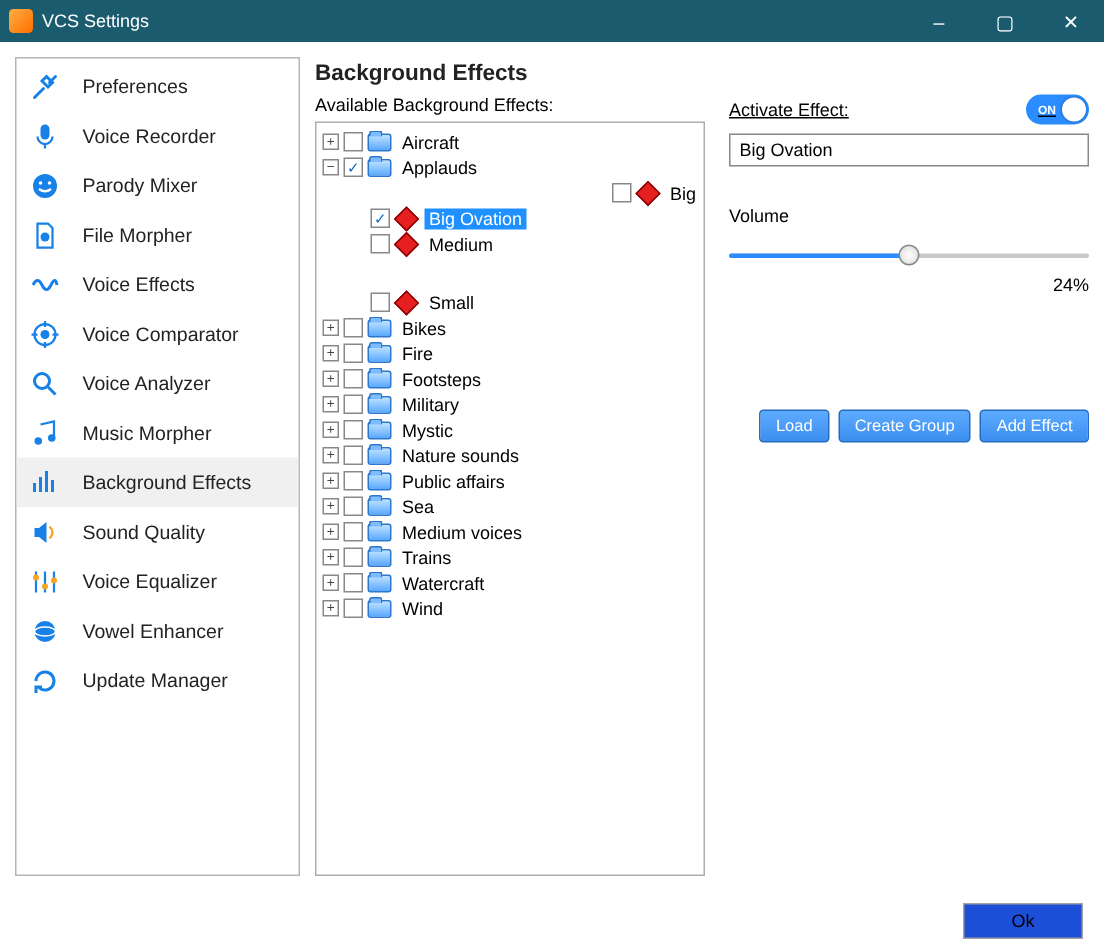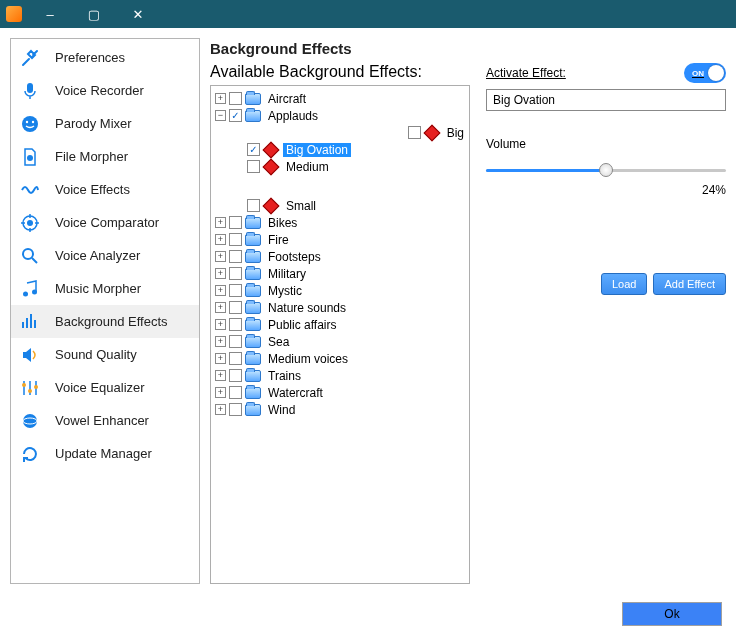--- a/index.html
+++ b/index.html
@@ -12,21 +12,21 @@
   .body { display: flex; padding: 10px; gap: 10px; height: calc(100% - 28px - 40px); }
   .sidebar { width: 190px; border: 1px solid #b5b5b5; padding: 2px 0; overflow-y: auto; }
   .side-item { display: flex; align-items: center; height: 33px; padding: 0 8px; gap: 14px; font-size: 13px; color: #222; cursor: pointer; }
   .side-item.active { background: #f0f0f0; }
   .side-item .icon { width: 22px; height: 22px; display: flex; align-items: center; justify-content: center; color: #1781e8; flex-shrink: 0; }
 
   .main { flex: 1; display: flex; flex-direction: column; }
   .main h2 { font-size: 15px; font-weight: 700; margin: 2px 0 6px 0; color: #222; }
   .main-row { display: flex; gap: 16px; height: 100%; }
   .tree-col { width: 260px; display: flex; flex-direction: column; }
-  .tree-col .avail-label { font-size: 16px; margin-bottom: 4px; }
+  .tree-col .avail-label { font-size: 12px; margin-bottom: 4px; }
   .tree-box { flex: 1; border: 1px solid #adadad; background: #fff; padding: 4px 2px; overflow: auto; font-size: 12px; }
   .ctrl-col { flex: 1; font-size: 12px; }
 
   .node { display: flex; align-items: center; height: 17px; white-space: nowrap; }
   .expander { width: 11px; height: 11px; border: 1px solid #888; background: #fff; display: flex; align-items: center; justify-content: center; font-size: 9px; line-height: 1; color: #444; margin-right: 3px; cursor: pointer; }
   .node .cb { width: 13px; height: 13px; border: 1px solid #888; background: #fff; margin-right: 3px; display: flex; align-items: center; justify-content: center; font-size: 10px; color: #0a64c8; cursor: pointer; }
   .folder-icon { width: 16px; height: 12px; background: linear-gradient(#bfe3ff,#5aa8ff); border: 1px solid #2d78cc; border-radius: 2px; margin-right: 4px; position: relative; }
   .folder-icon::before { content: ""; position: absolute; top: -3px; left: 0; width: 7px; height: 3px; background: #7dbcff; border: 1px solid #2d78cc; border-bottom: none; border-radius: 2px 2px 0 0; }
   .effect-icon { width: 12px; height: 12px; background: #e62020; border: 1px solid #8a0000; transform: rotate(45deg); margin: 0 6px 0 2px; }
   .node .lbl { padding: 0 3px; }
@@ -42,27 +42,28 @@
   .slider-wrap { position: relative; height: 18px; }
   .slider-track { position: absolute; top: 8px; left: 0; right: 0; height: 3px; background: #c8c8c8; border-radius: 2px; }
   .slider-fill { position: absolute; top: 8px; left: 0; width: 50%; height: 3px; background: #2b8cff; border-radius: 2px; }
   .slider-thumb { position: absolute; top: 2px; left: 50%; width: 14px; height: 14px; margin-left: -7px; background: radial-gradient(#fff,#d8d8d8); border: 1px solid #888; border-radius: 50%; cursor: pointer; }
   .vol-val { text-align: right; margin-top: 4px; }
 
   .btn-row { display: flex; gap: 6px; justify-content: flex-end; margin-top: 28px; }
   .bluebtn { background: linear-gradient(#5dabff,#3c8ef0); border: 1px solid #256dc0; color: #fff; font-size: 11px; height: 22px; padding: 0 10px; border-radius: 3px; cursor: pointer; margin-top: 48px; }
 
   .footer { height: 40px; border-top: 0; display: flex; justify-content: flex-end; align-items: center; padding: 0 14px; }
-  .okbtn { width: 100px; height: 24px; background: #3b82f6; border: 1px solid #a0a0a0; font-size: 12px; cursor: pointer; }
+  .okbtn { width: 80px; height: 24px; background: #1d4ed8; border: 1px solid #a0a0a0; font-size: 12px; cursor: pointer; }
 </style>
 </head>
 <body>
 
 <div class="titlebar">
   <div class="app-icon"></div>
+  <div class="title">VCS Settings</div>
   <div class="winbtn">–</div>
   <div class="winbtn">▢</div>
   <div class="winbtn close">✕</div>
 </div>
 
 <div class="body">
   <div class="sidebar">
     <div class="side-item">
         <span class="icon">
           <svg width="20" height="20" viewBox="0 0 20 20">
@@ -310,20 +311,21 @@
         <div class="effect-name">Big Ovation</div>
         <div class="vol-label">Volume</div>
         <div class="slider-wrap">
           <div class="slider-track"></div>
           <div class="slider-fill"></div>
           <div class="slider-thumb"></div>
         </div>
         <div class="vol-val">24%</div>
         <div class="btn-row">
           <button class="bluebtn">Load</button>
+          <button class="bluebtn">Create Group</button>
           <button class="bluebtn">Add Effect</button>
         </div>
       </div>
     </div>
   </div>
 </div>
 
 <div class="footer">
   <button class="okbtn">Ok</button>
 </div>

